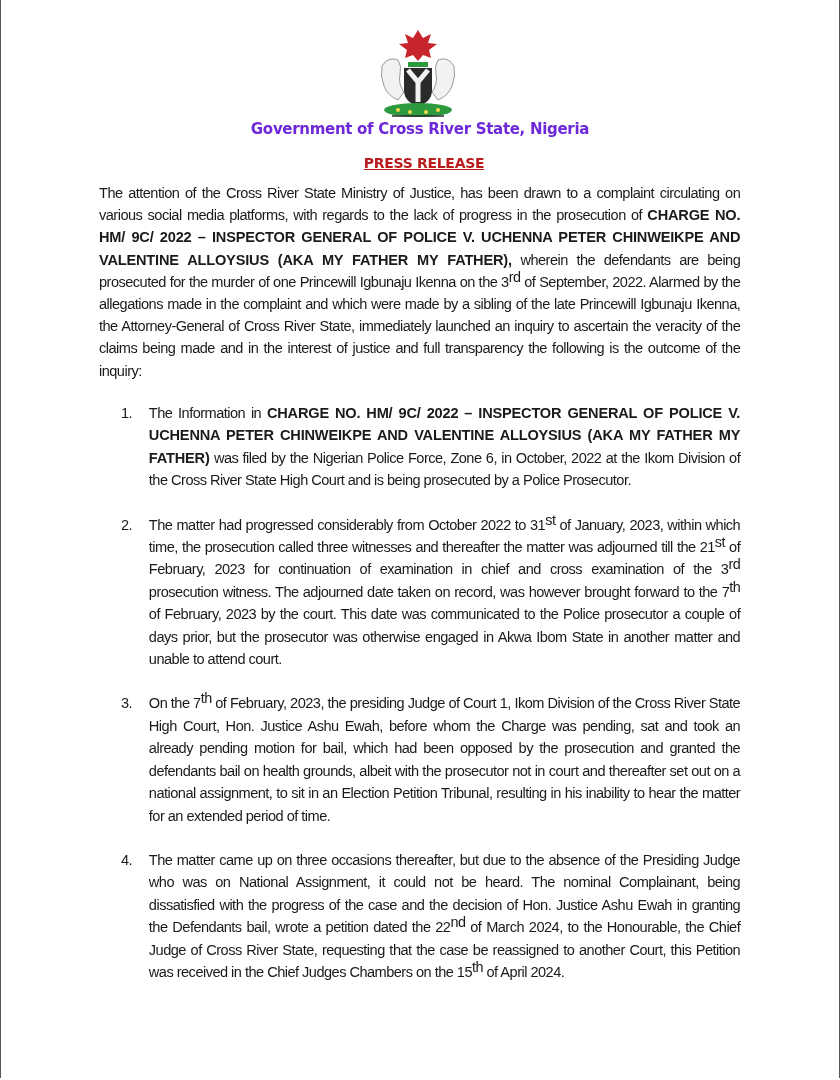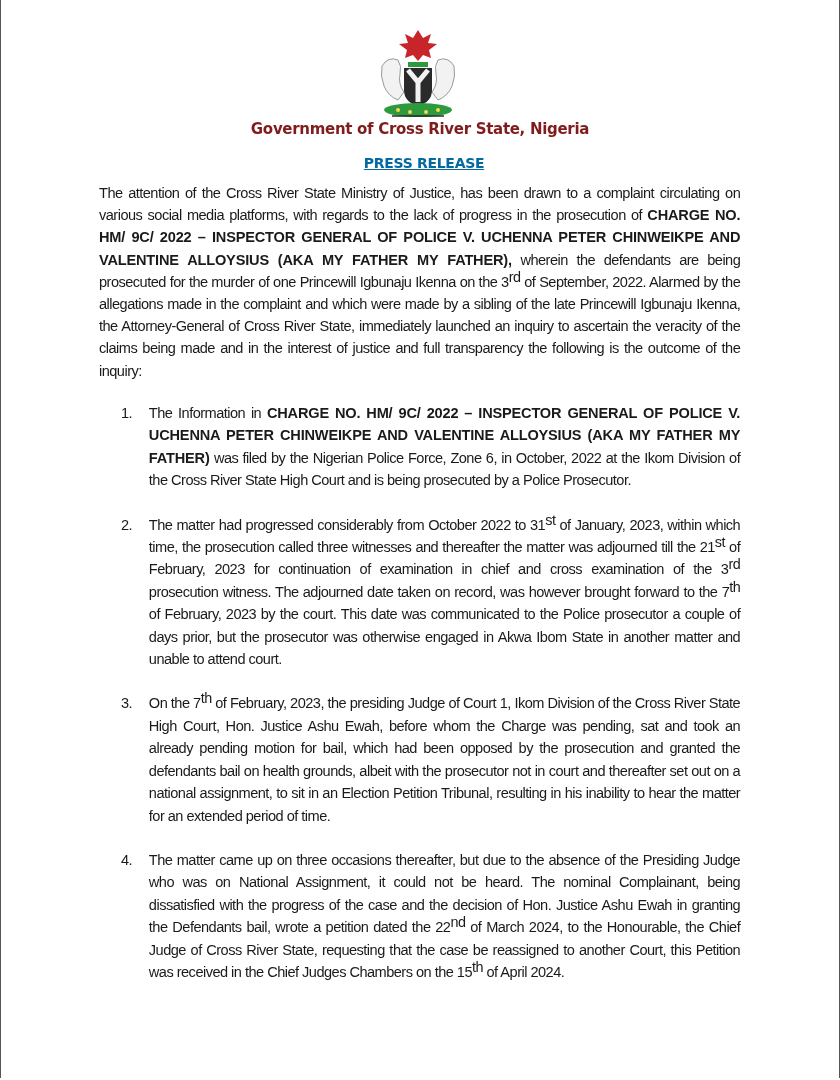--- a/index.html
+++ b/index.html
@@ -11,26 +11,26 @@
   }
   .page-border {
     position: absolute; left: 0; top: 0; width: 838px; height: 1078px;
     border-left: 1px solid #555; border-right: 1px solid #555;
   }
   .crest {
     position: absolute; left: 368px; top: 28px; width: 100px; height: 92px;
   }
   .gov-title {
     position: absolute; left: 0; width: 840px; top: 120px;
-    text-align: center; font-size: 15px; font-weight: bold; color: #7f1d1d;
+    text-align: center; font-size: 15px; font-weight: bold; color: #6d28d9;
     font-family: "DejaVu Sans", sans-serif; letter-spacing: -0.3px;
   }
   .press-title {
     position: absolute; left: 0; width: 840px; top: 155px;
-    text-align: center; font-size: 14px; font-weight: bold; color: #0369a1;
+    text-align: center; font-size: 14px; font-weight: bold; color: #b91c1c;
     font-family: "DejaVu Sans", sans-serif; letter-spacing: -0.3px;
   }
   .press-title span { text-decoration: underline; padding-left: 8px; }
   .body-text {
     position: absolute; left: 99px; width: 641px; top: 182px;
     font-size: 15.2px; line-height: 22.2px; text-align: justify;
     font-family: "Liberation Sans", sans-serif; letter-spacing: -0.55px;
     transform: scaleX(0.96); transform-origin: left top; width: 668px;
   }
   .list {

